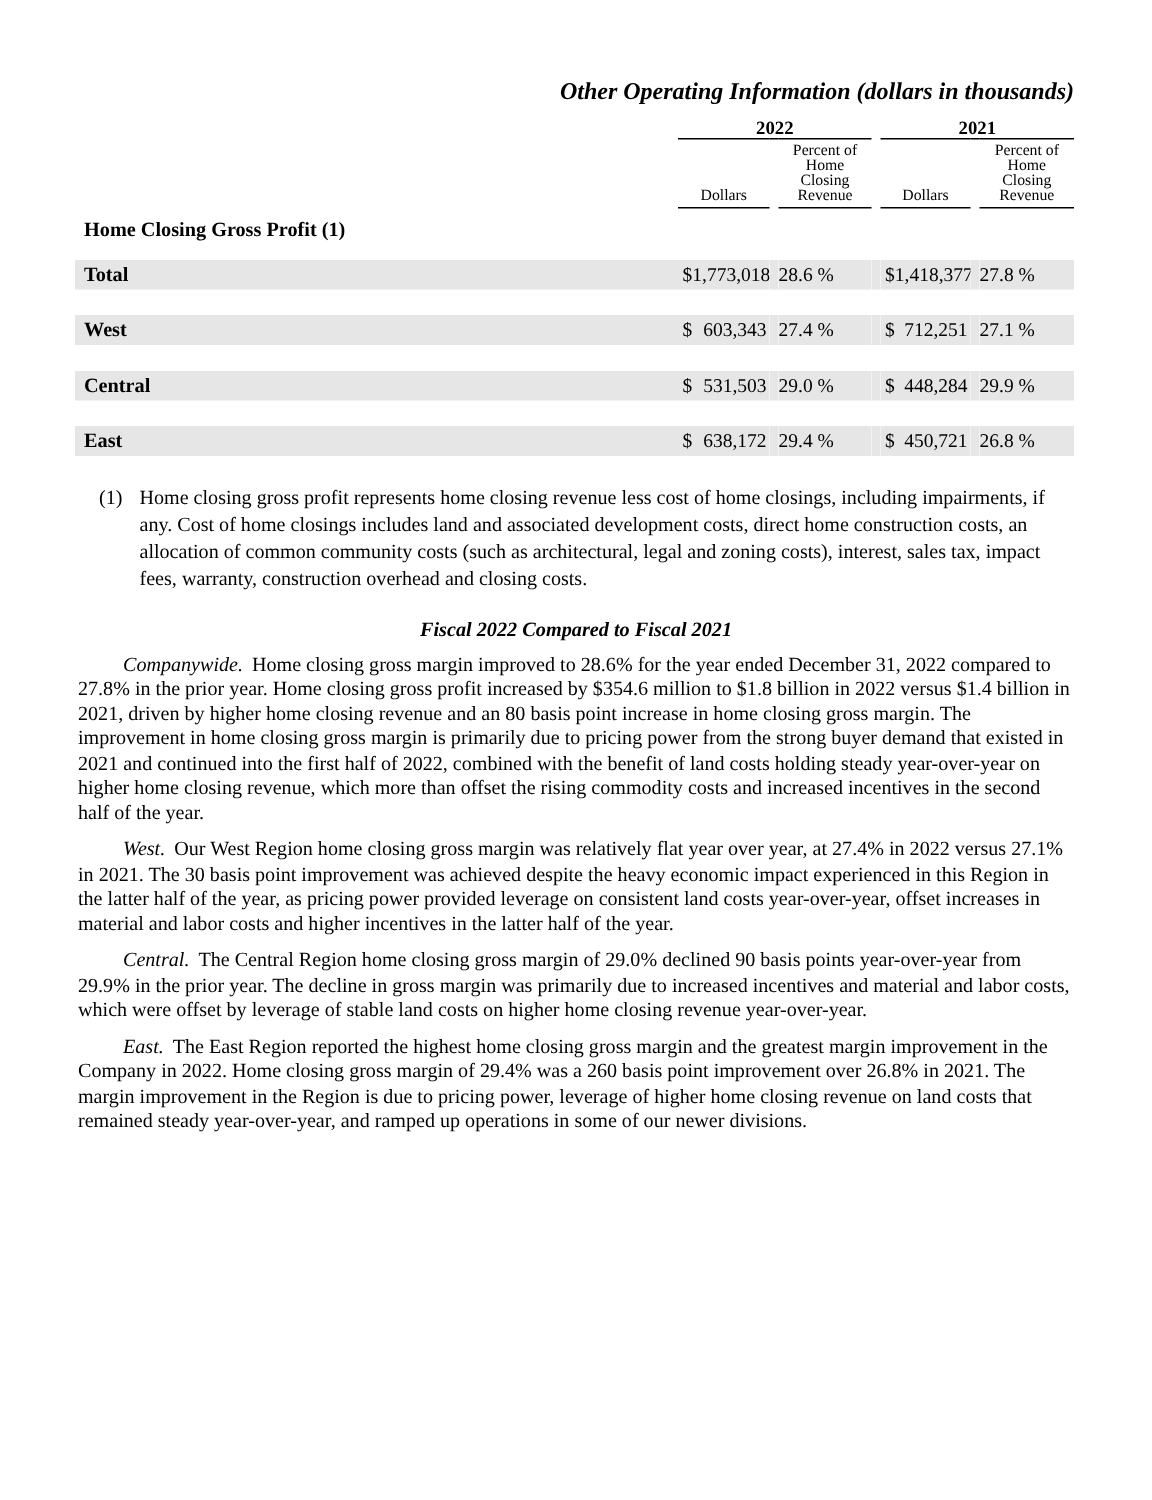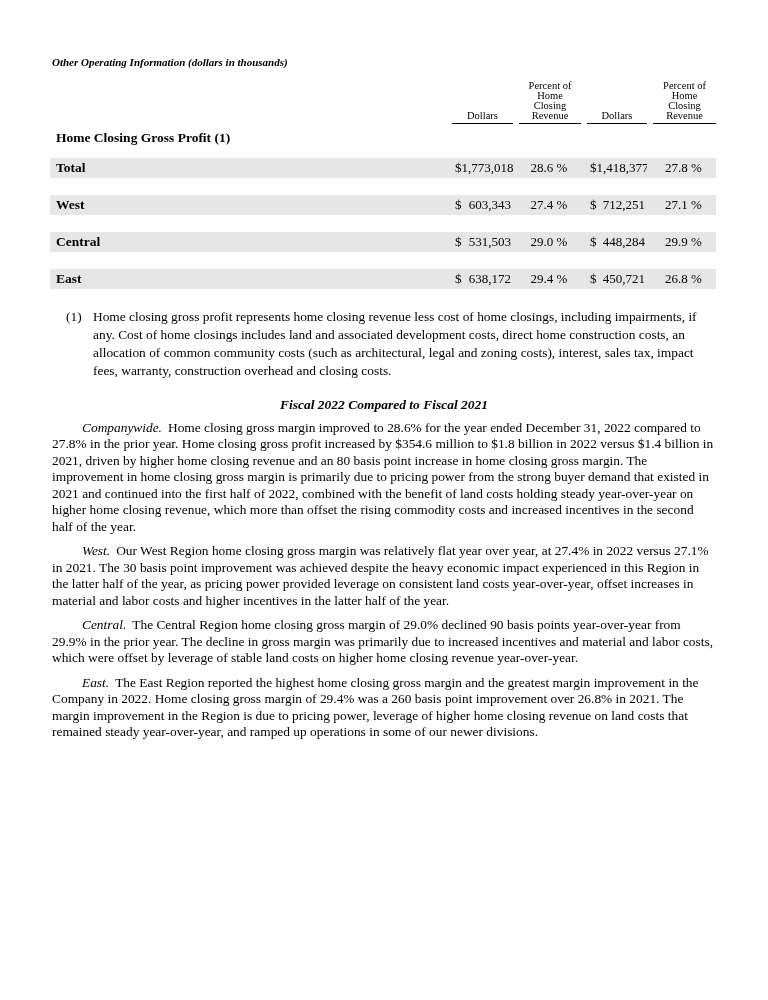--- a/index.html
+++ b/index.html
@@ -2,21 +2,21 @@
 <html><head>
 <meta charset="utf-8">
 <style>
   * { margin:0; padding:0; box-sizing:border-box; }
   html, body { background:#ffffff; }
   .page {
     position:relative; width:768px; height:1000px; background:#ffffff; color:#000000;
     font-family:"Liberation Serif","DejaVu Serif",serif; overflow:hidden;
   }
   .doc-title {
-    margin:54px 52px 0 52px; font-size:11px; font-weight:bold; font-style:italic; line-height:16px;
+    margin:54px 52px 0 52px; font-size:16px; font-weight:bold; font-style:italic; line-height:16px;text-align:right;
   }
   table.fin {
     border-collapse:collapse; table-layout:fixed; width:666px; margin:7px 0 0 50px; font-size:13px;
   }
   table.fin td { vertical-align:bottom; overflow:hidden; }
   tr.h-years { height:13px; }
   td.years-cell { font-weight:bold; font-size:11.5px; line-height:12px; text-align:center;
     vertical-align:top; border-bottom:1px solid #000; }
   tr.h-year { height:15px; }
   td.year-cell { font-weight:bold; font-size:12.5px; line-height:14px; text-align:center;
@@ -24,21 +24,21 @@
   tr.h-sub { height:46px; }
   td.sub-cell { text-align:center; font-size:10.5px; line-height:9.9px; vertical-align:bottom;
     padding-bottom:2px; border-bottom:1px solid #000; white-space:pre-line; }
   tr.h-section td { font-weight:bold; font-size:13.5px; vertical-align:top; padding:6px 0 0 6px; height:20px; }
   tr.sp-first { height:12px; }
   tr.sp { height:17px; }
   tr.data { height:20px; }
   tr.data td { background:#e6e6e6; vertical-align:middle; line-height:20px; }
   td.row-label { font-weight:bold; font-size:13.5px; padding-left:6px; }
   .dcell { display:flex; justify-content:space-between; padding:0 2px 0 3px; }
-  td.pct-cell { text-align:center; padding-right:2px; }
+  td.pct-cell { text-align:left; padding-right:2px; }
   .footnote { position:relative; margin:19px 52px 0 52px; padding-left:41px;
     font-size:13.4px; line-height:18px; }
   .fn-marker { position:absolute; left:14px; top:0; }
   .fiscal-heading { margin:17px 52px 0 52px; font-weight:bold; font-style:italic;
     font-size:13.5px; line-height:15px;text-align:center; }
   .para { margin:8px 52px 0 52px; font-size:13.4px; line-height:16.5px; text-indent:30px; }
   .lead { font-style:italic; margin-right:6px; }
   .page-number { position:absolute; top:1003px; left:0; width:100%; text-align:center; font-size:13px; }
 </style>
 </head>
@@ -53,20 +53,26 @@
       <col style="width:402px">
         <col style="width:61px">
         <col style="width:6px">
         <col style="width:62px">
       <col style="width:6px">
         <col style="width:60px">
         <col style="width:6px">
         <col style="width:63px">
     </colgroup>
     <tbody>
+      <tr class="h-year">
+        <td></td>
+        <td colspan="3" class="year-cell">2022</td>
+        <td></td>
+        <td colspan="3" class="year-cell">2021</td>
+      </tr>
       <tr class="h-sub">
         <td></td>
         <td class="sub-cell">Dollars</td>
         <td></td>
         <td class="sub-cell">Percent of
 Home
 Closing
 Revenue</td>
         <td></td>
         <td class="sub-cell">Dollars</td>

